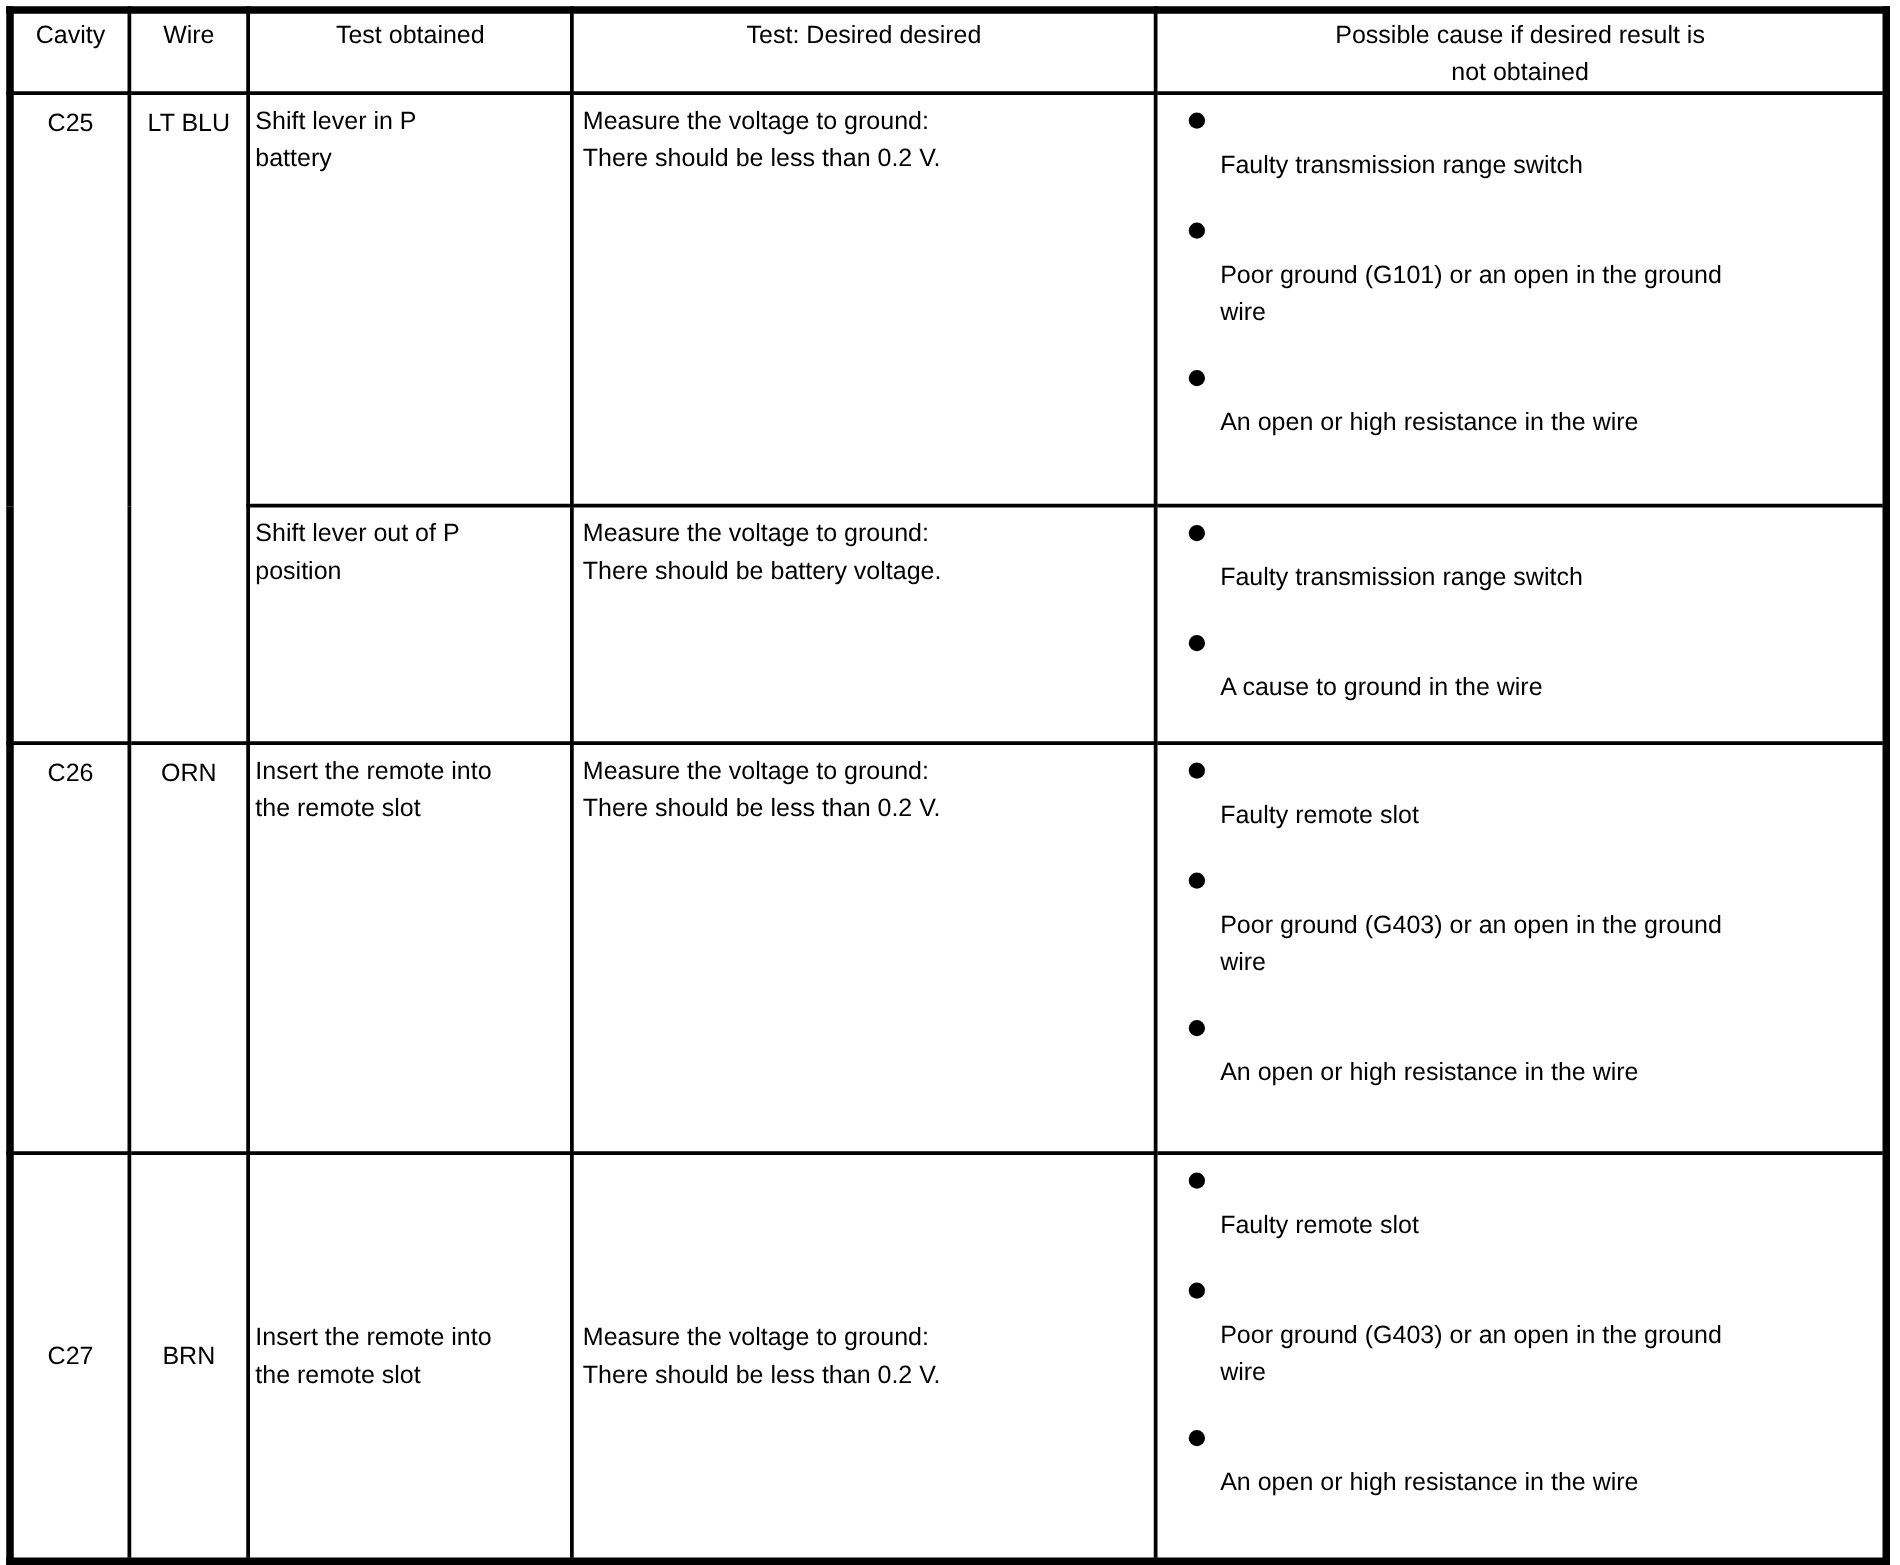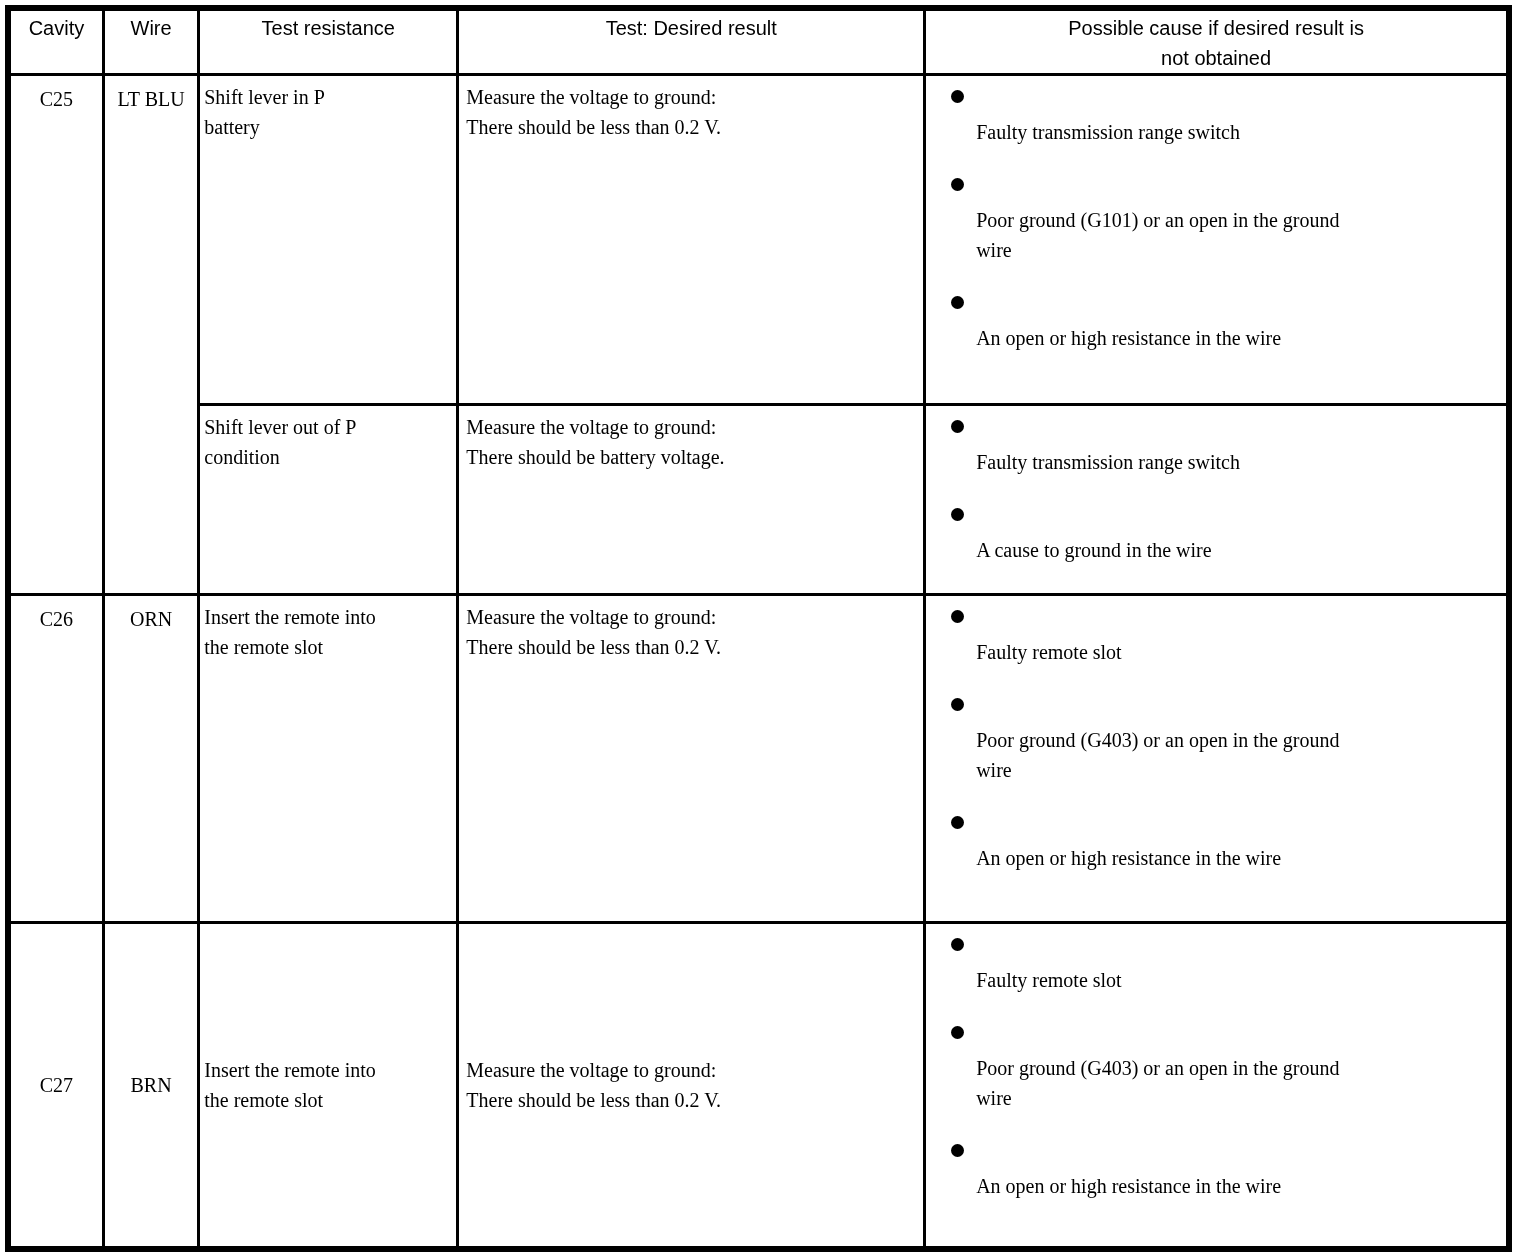--- a/index.html
+++ b/index.html
@@ -28,21 +28,21 @@
   }
   table.diag { border-width: 6px; }
   th.hdr {
     font-weight: normal;
     text-align: center;
     vertical-align: top;
     padding: 2px 4px 0 4px;
     border-bottom-width: 5px;
     white-space: pre-line;
   }
-  td { vertical-align: top; overflow: hidden; font-family: Liberation Serif, serif; }
+  td { vertical-align: top; overflow: hidden; }
   .row-header { height: 65px; }
   .row-c25a  { height: 330px; }
   .row-c25b  { height: 190px; }
   .row-c26   { height: 328px; }
   .row-c27   { height: 326px; }
   .thick-top td { border-top-width: 5px; }
   .cav-cell, .wire-cell {
     text-align: center;
     padding: 8px 2px 0 2px;
   }
@@ -88,22 +88,22 @@
       <col style="width:95px">
       <col style="width:258px">
       <col style="width:465px">
       <col style="width:582px">
     </colgroup>
 
     <tbody>
         <tr class="row-header">
       <th class="hdr">Cavity</th>
       <th class="hdr">Wire</th>
-      <th class="hdr">Test resistance</th>
-      <th class="hdr">Test: Desired result</th>
+      <th class="hdr">Test obtained</th>
+      <th class="hdr">Test: Desired desired</th>
       <th class="hdr">Possible cause if desired result is
 not obtained</th>
     </tr>
 
     <tr class="row-c25a">
       <td class="cav-cell" rowspan="2">C25</td>
       <td class="wire-cell" rowspan="2">LT BLU</td>
       <td class="cond-cell">Shift lever in P
 battery</td>
       <td class="res-cell">Measure the voltage to ground:
@@ -126,21 +126,21 @@
           <div class="bullet-line">
                 <span class="bullet"></span>
               </div>
           <div class="cause-text">An open or high resistance in the wire</div>
         </div>
       </td>
     </tr>
 
     <tr class="row-c25b">
       <td class="cond-cell">Shift lever out of P
-condition</td>
+position</td>
       <td class="res-cell">Measure the voltage to ground:
 There should be battery voltage.</td>
       <td class="cause-cell">
         <div class="cause-item">
           <div class="bullet-line">
                 <span class="bullet"></span>
               </div>
           <div class="cause-text">Faulty transmission range switch</div>
         </div>
         <div class="cause-item">

